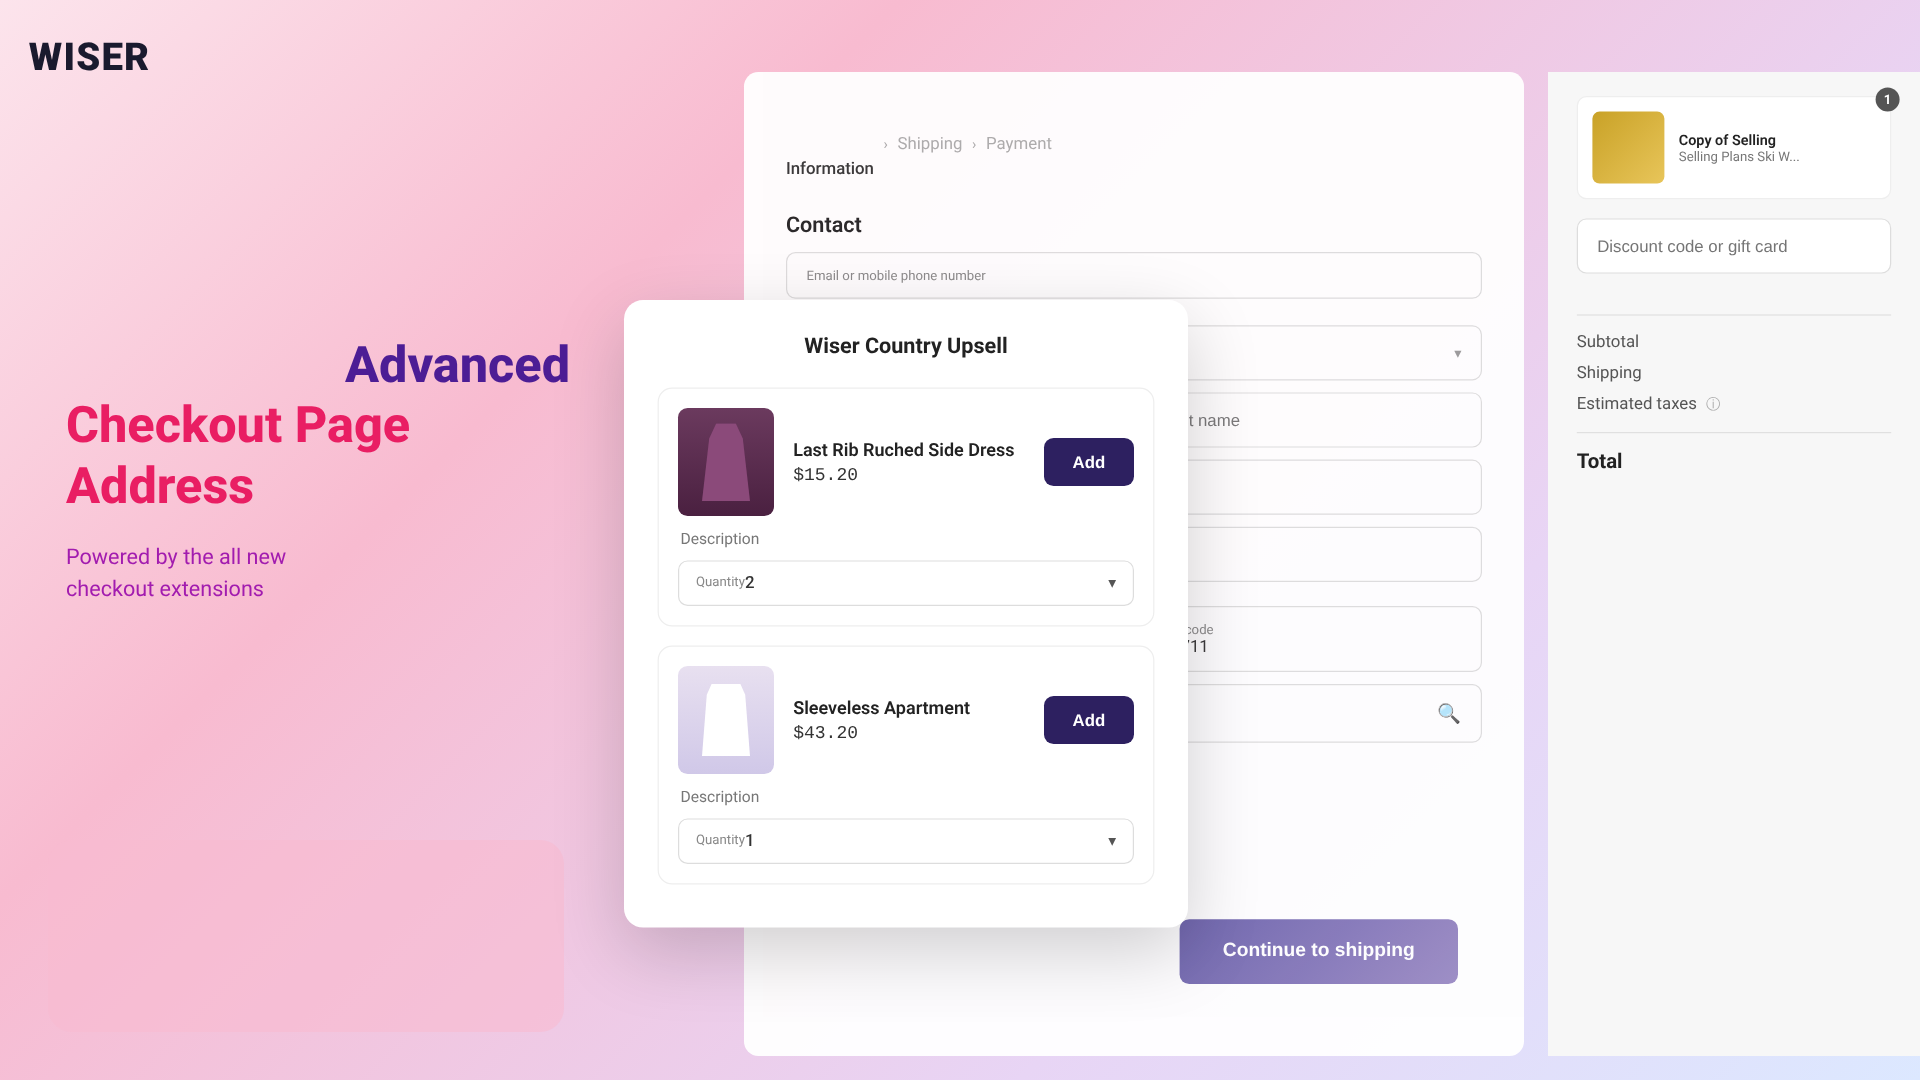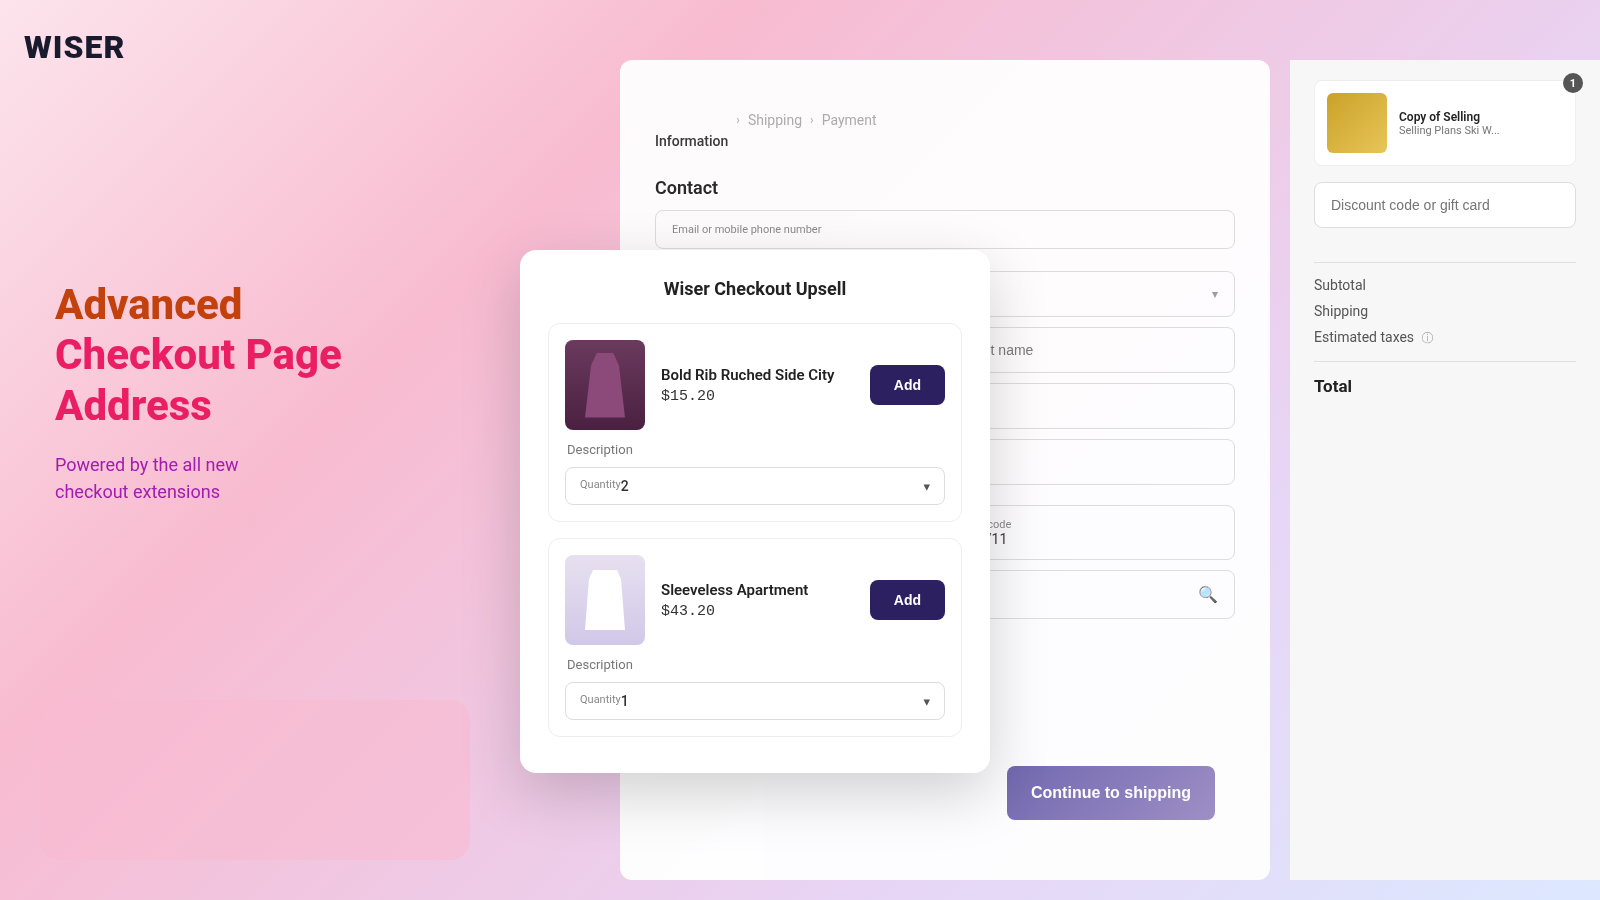--- a/index.html
+++ b/index.html
@@ -29,21 +29,21 @@
       position: absolute;
       top: 280px;
       left: 55px;
       width: 420px;
     }
     .hero-text h1 {
       font-size: 42px;
       font-weight: 800;
       line-height: 1.2;
     }
-    .hero-text h1 .line1 { color: #c2410c; display: block; }
+    .hero-text h1 .line1 { color: #4c1d95; display: block; text-align: right; }
     .hero-text h1 .line2 { color: #e91e63; display: block; }
     .hero-text h1 .line3 { color: #e91e63; display: block; }
     .hero-text p {
       margin-top: 20px;
       font-size: 18px;
       color: #a21caf;
       line-height: 1.5;
     }
 
     
@@ -192,21 +192,21 @@
       bottom: 60px;
       right: 55px;
       background: linear-gradient(135deg, #6c63ac, #9b8bc4);
       color: white;
       border: none;
       border-radius: 8px;
       padding: 18px 20px;
       font-size: 16px;
       font-weight: 600;
       cursor: pointer;
-      width: 208px;
+      width: 232px;
     }
 
     
     .right-sidebar {
       position: absolute;
       top: 60px;
       right: 0;
       width: 310px;
       height: 820px;
       background: #f7f7f7;
@@ -510,29 +510,29 @@
   </div>
   <hr class="summary-divider">
   <div class="summary-line total">
     <span class="label">Total</span>
     <span class="value"></span>
   </div>
 
 </div>
 
 <div class="upsell-modal">
-  <div class="upsell-title">Wiser Checkout Upsell</div>
+  <div class="upsell-title">Wiser Country Upsell</div>
 
   <div class="upsell-product">
     <div class="upsell-product-top">
       <div class="upsell-img upsell-img-dress">
         <div class="dress-silhouette"></div>
       </div>
       <div class="upsell-product-info">
-        <div class="upsell-product-name">Bold Rib Ruched Side City</div>
+        <div class="upsell-product-name">Last Rib Ruched Side Dress</div>
         <div class="upsell-product-price">$15.20</div>
       </div>
       <button class="add-btn">Add</button>
     </div>
     <div class="upsell-description">Description</div>
     <div class="quantity-dropdown">
       <span class="quantity-label">Quantity</span>
       <span class="quantity-value">2</span>
       <span class="qty-chevron">▾</span>
     </div>

